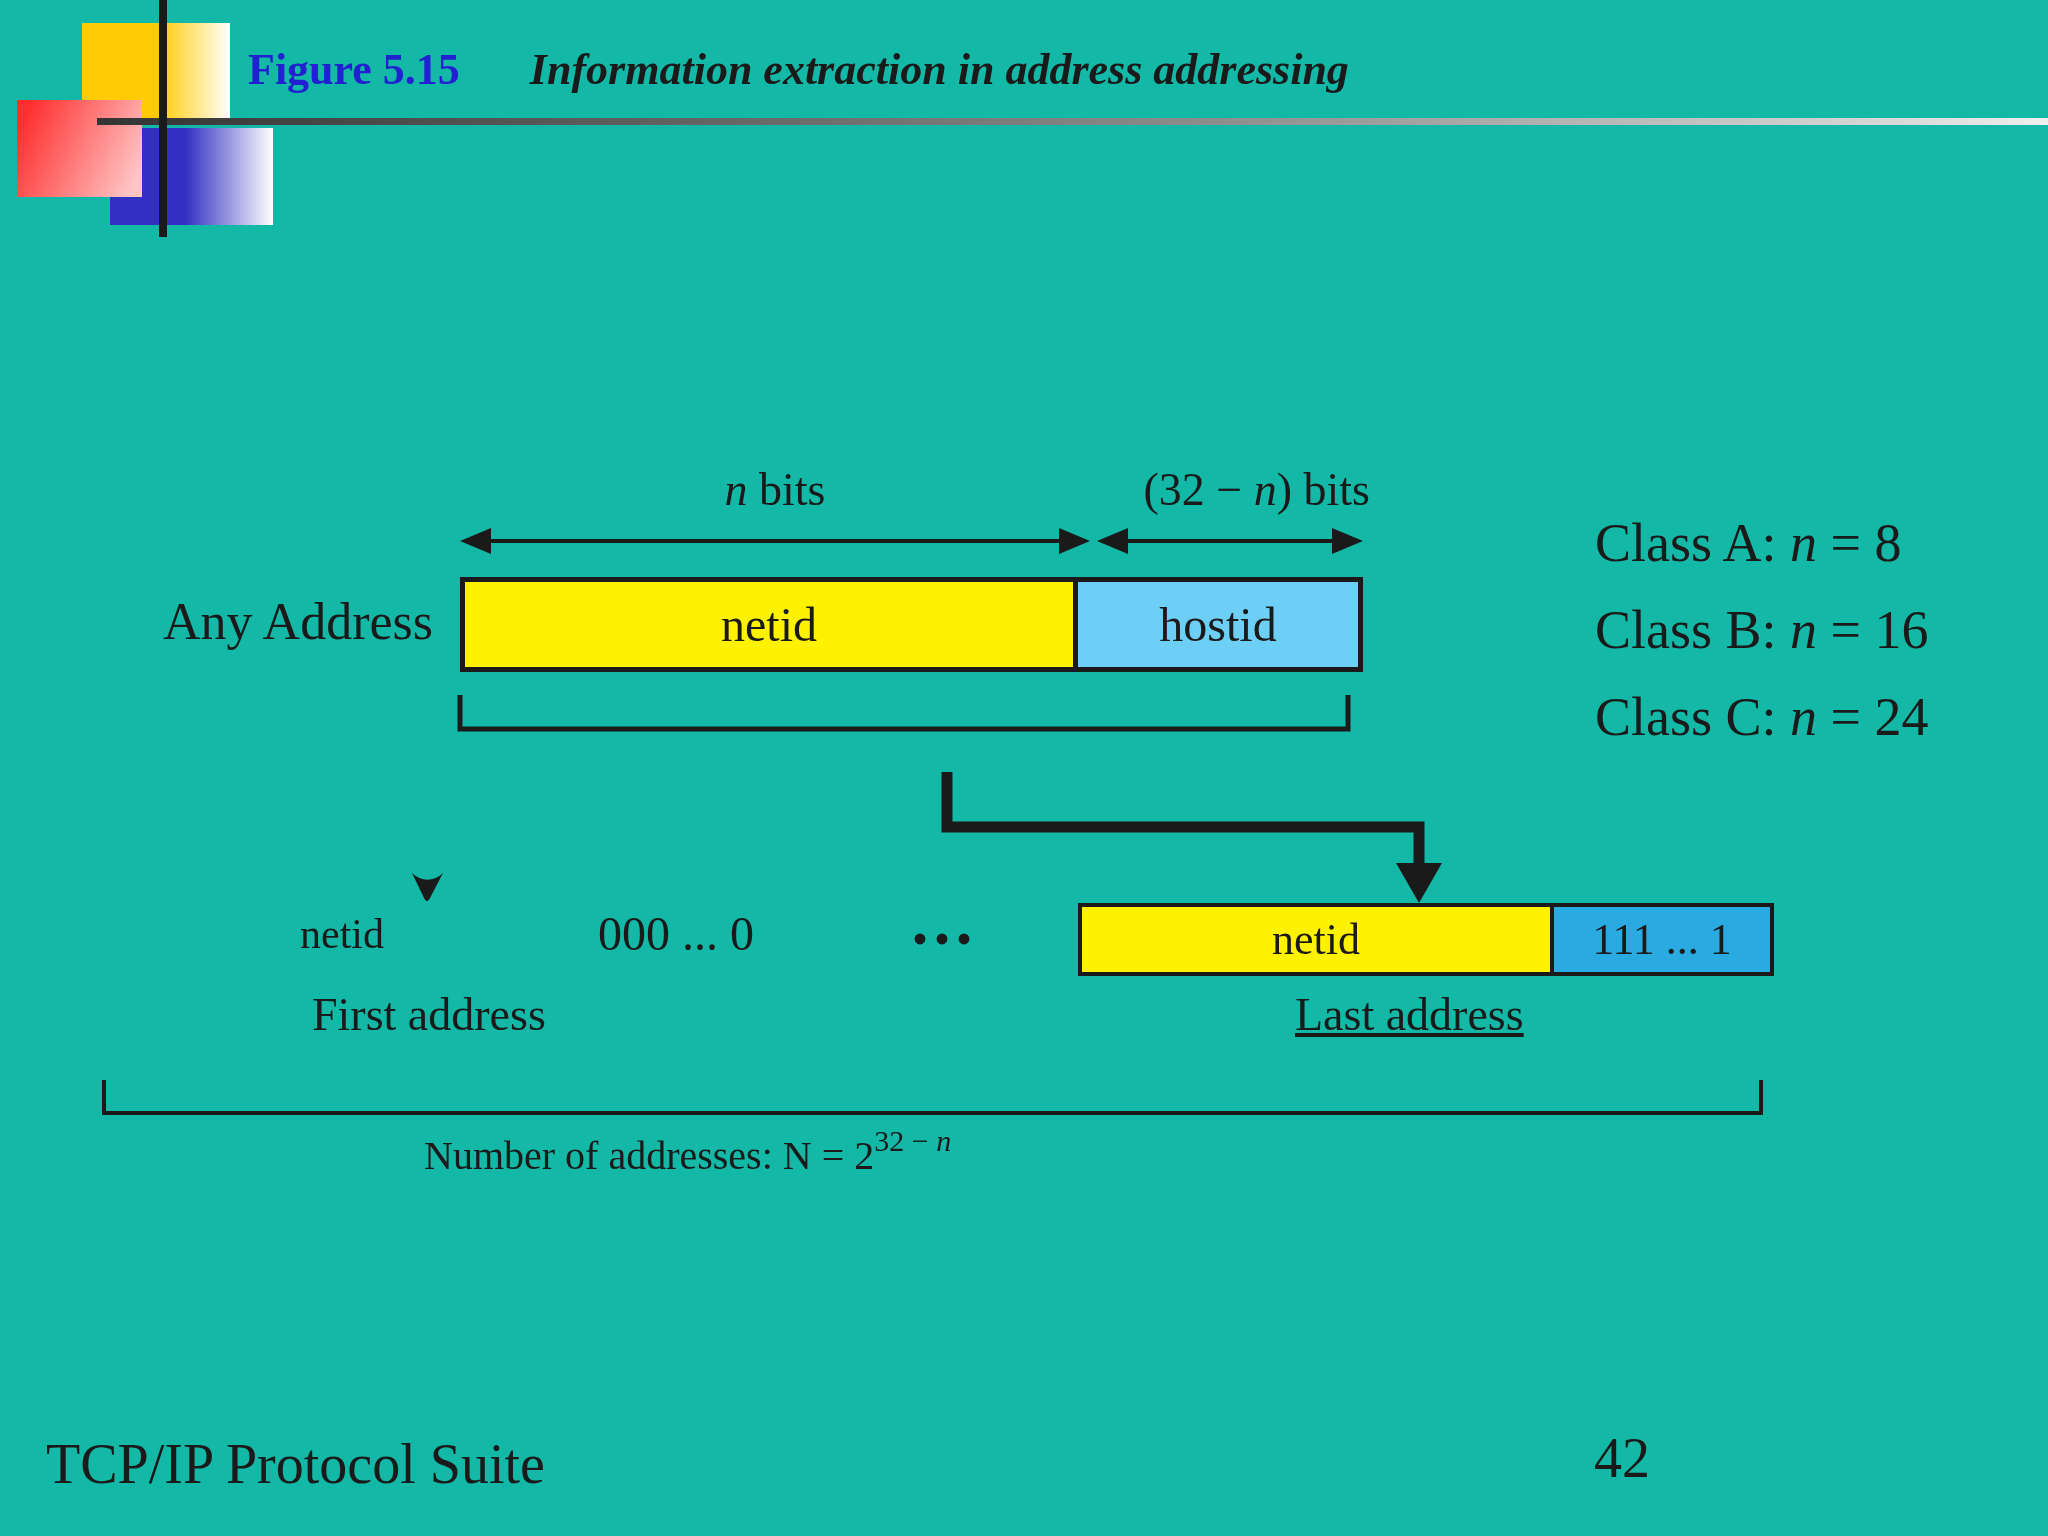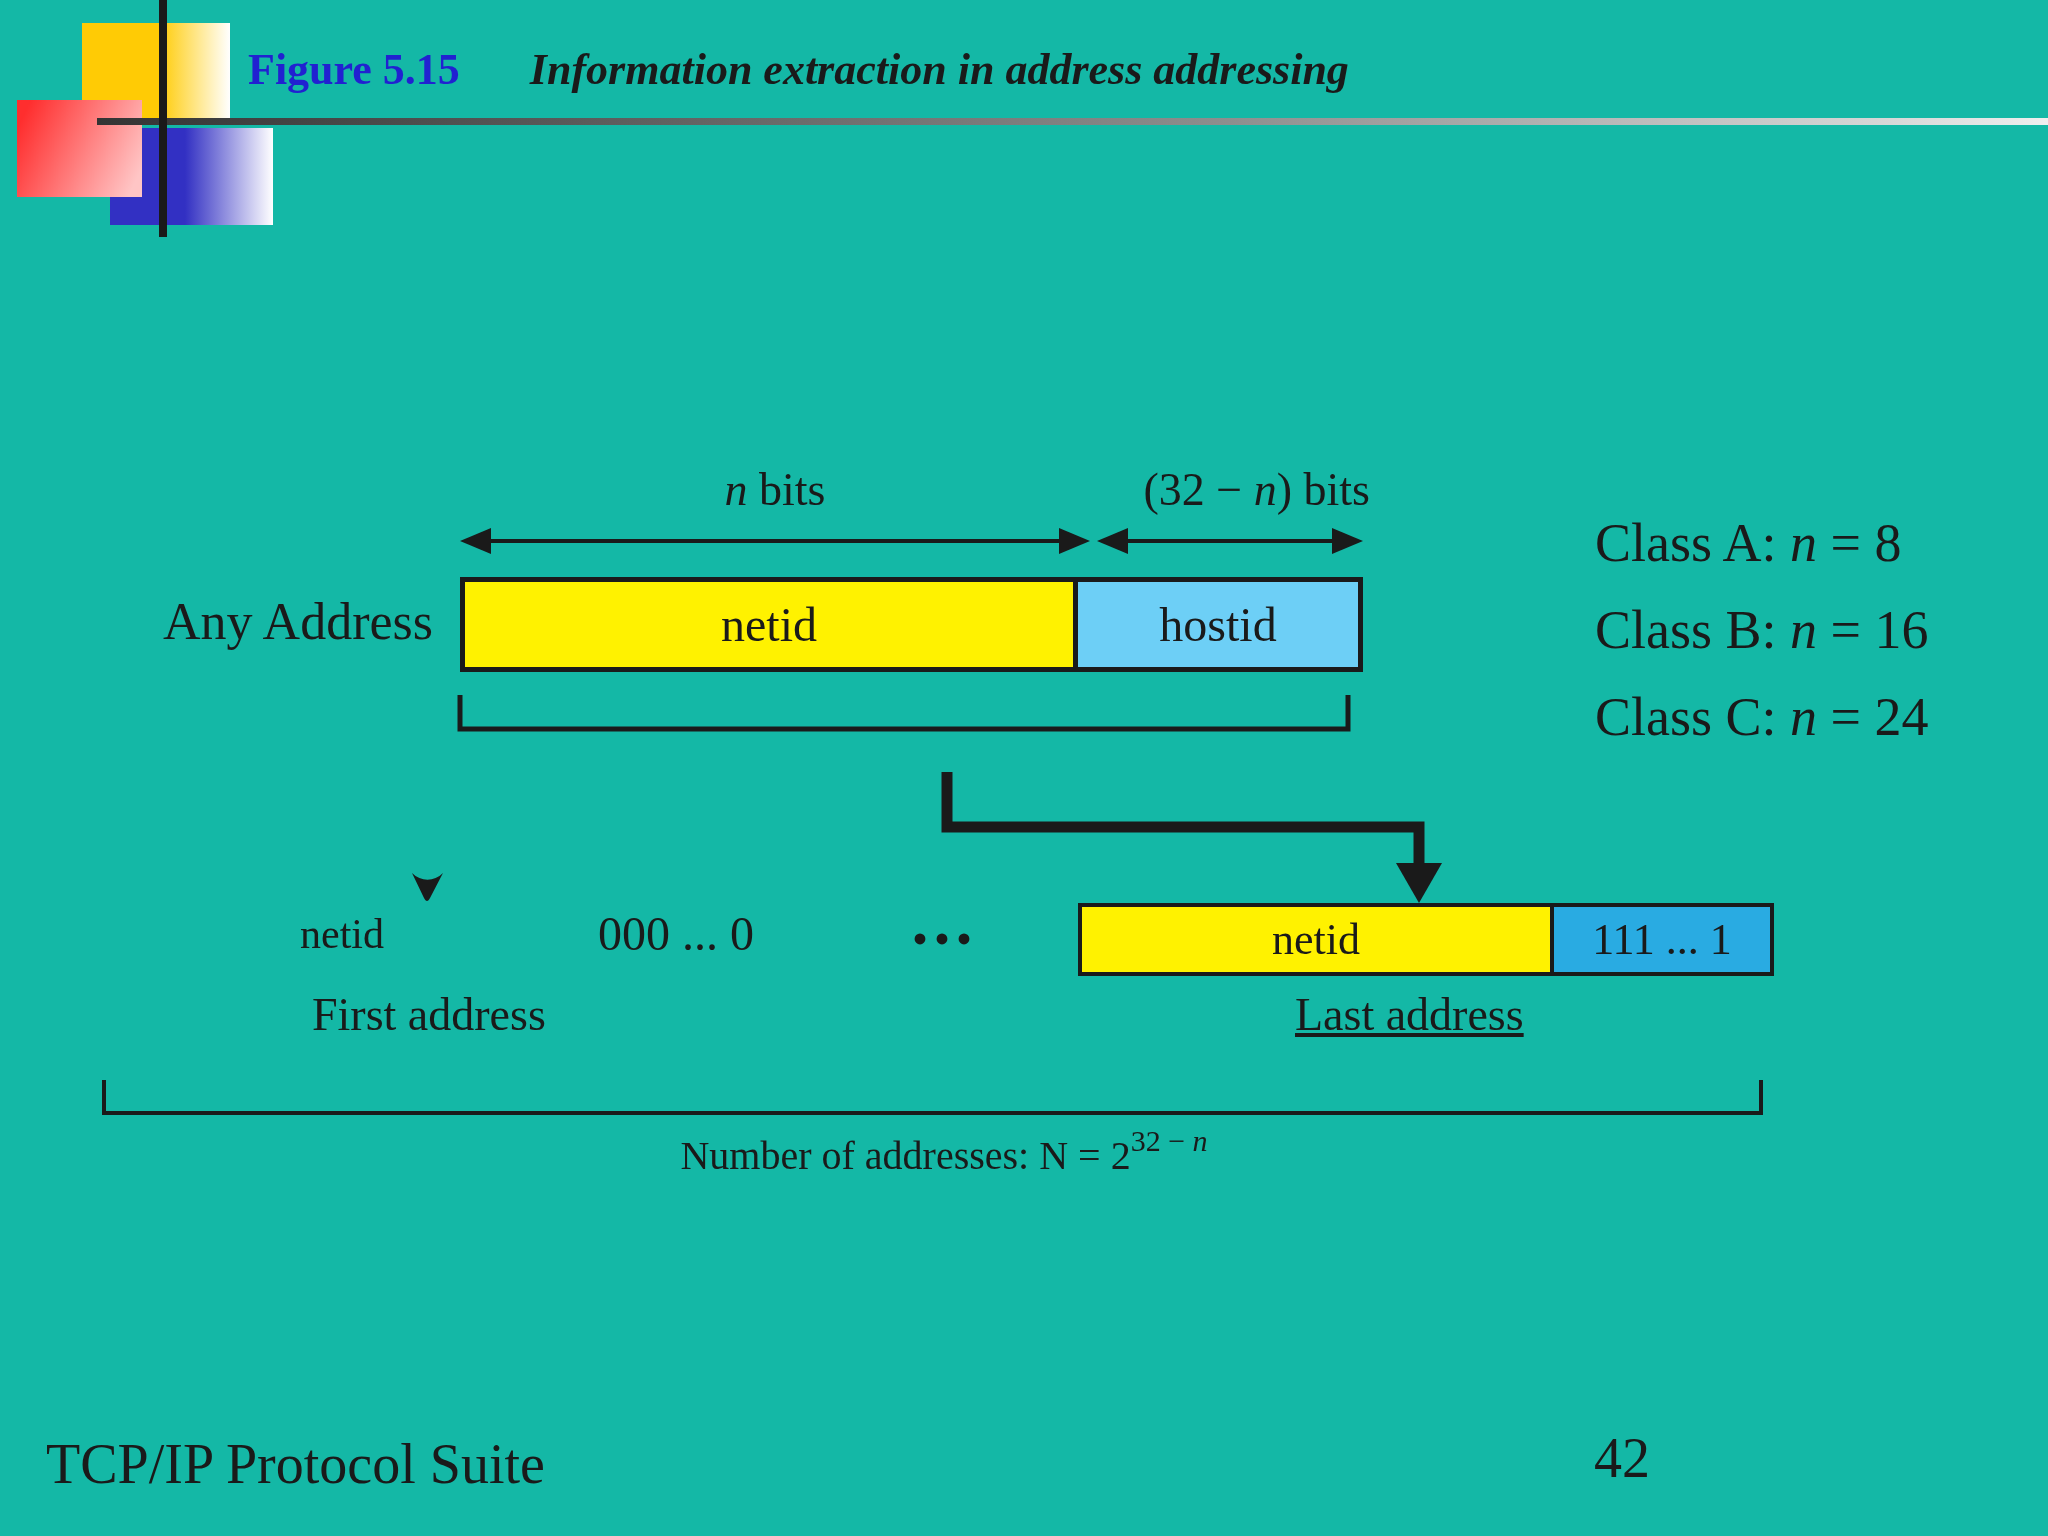--- a/index.html
+++ b/index.html
@@ -39,21 +39,21 @@
   .bar2 .c-yellow{width:472px;background:var(--netid-yellow,#fff200);
     border-right:4px solid var(--ink,#1a1a1a);font-size:44px;}
   .bar2 .c-blue{flex:1;background:var(--last-blue,#29abe2);font-size:44px;}
   
   .netid-small{left:300px;top:910px;width:110px;text-align:left;font-size:42px;}
   .zeros{left:566px;top:906px;width:220px;text-align:center;font-size:48px;}
   .dots{left:896px;top:916px;width:100px;text-align:center;font-size:40px;font-weight:bold;letter-spacing:8px;}
   .first-addr{left:312px;top:988px;font-size:46px;white-space:nowrap;}
   .last-addr{left:1295px;top:988px;font-size:46px;white-space:nowrap;text-decoration:underline;}
   
-  .formula{left:424px;top:1128px;width:1040px;text-align:center;font-size:40px;white-space:nowrap;}
+  .formula{left:424px;top:1128px;width:1040px;font-size:40px;white-space:nowrap;}
   .formula sup{font-size:30px;position:relative;top:-4px;vertical-align:super;}
   
   .footer-left{left:46px;top:1432px;font-size:56px;white-space:nowrap;}
   .footer-page{left:1594px;top:1426px;font-size:56px;text-align:center;}
   
   .linework{left:0;top:0;}
   .ln{stroke:var(--ink,#1a1a1a);fill:none;}
   .fl{fill:var(--ink,#1a1a1a);stroke:none;}
 </style>
 </head>

